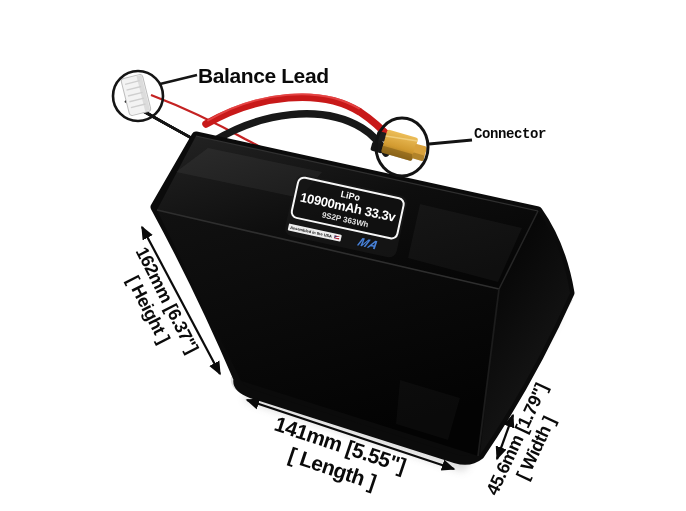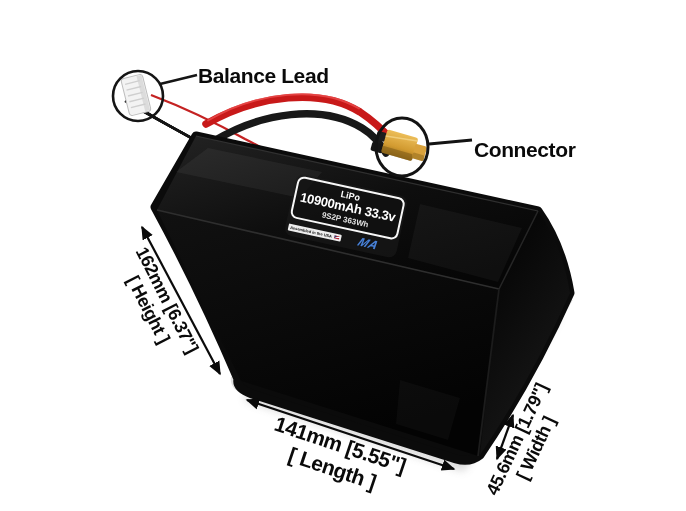--- a/index.html
+++ b/index.html
@@ -6,21 +6,21 @@
   .stage{
     position:relative;width:686px;height:498px;background:#ffffff;
     font-family:"Liberation Sans", sans-serif;overflow:hidden;padding-left:40px;
   }
   .stage svg{position:absolute;left:0;top:0;}
   .callout{
     position:absolute;font-weight:bold;color:#0a0a0a;white-space:nowrap;
     letter-spacing:-0.4px;
   }
   #t-balance{left:198px;top:64px;font-size:21px;}
-  #t-connector{left:474px;top:138px;font-size:21px;}
+  #t-connector{left:474px;top:126px;font-size:14px;font-family:Liberation Mono, monospace;}
   .dim{
     position:absolute;font-weight:bold;color:#0a0a0a;text-align:center;
     white-space:nowrap;line-height:1.18;letter-spacing:-0.5px;
   }
   #t-height{left:157px;top:305px;font-size:18px;transform:translate(-50%,-50%) rotate(63deg);}
   #t-length{left:336px;top:457px;font-size:21px;transform:translate(-50%,-50%) rotate(18.5deg);}
   #t-width{left:527px;top:444px;font-size:18px;transform:translate(-50%,-50%) rotate(-65deg);}
   
   .sticker{
     position:absolute;left:346px;top:216px;width:110px;

